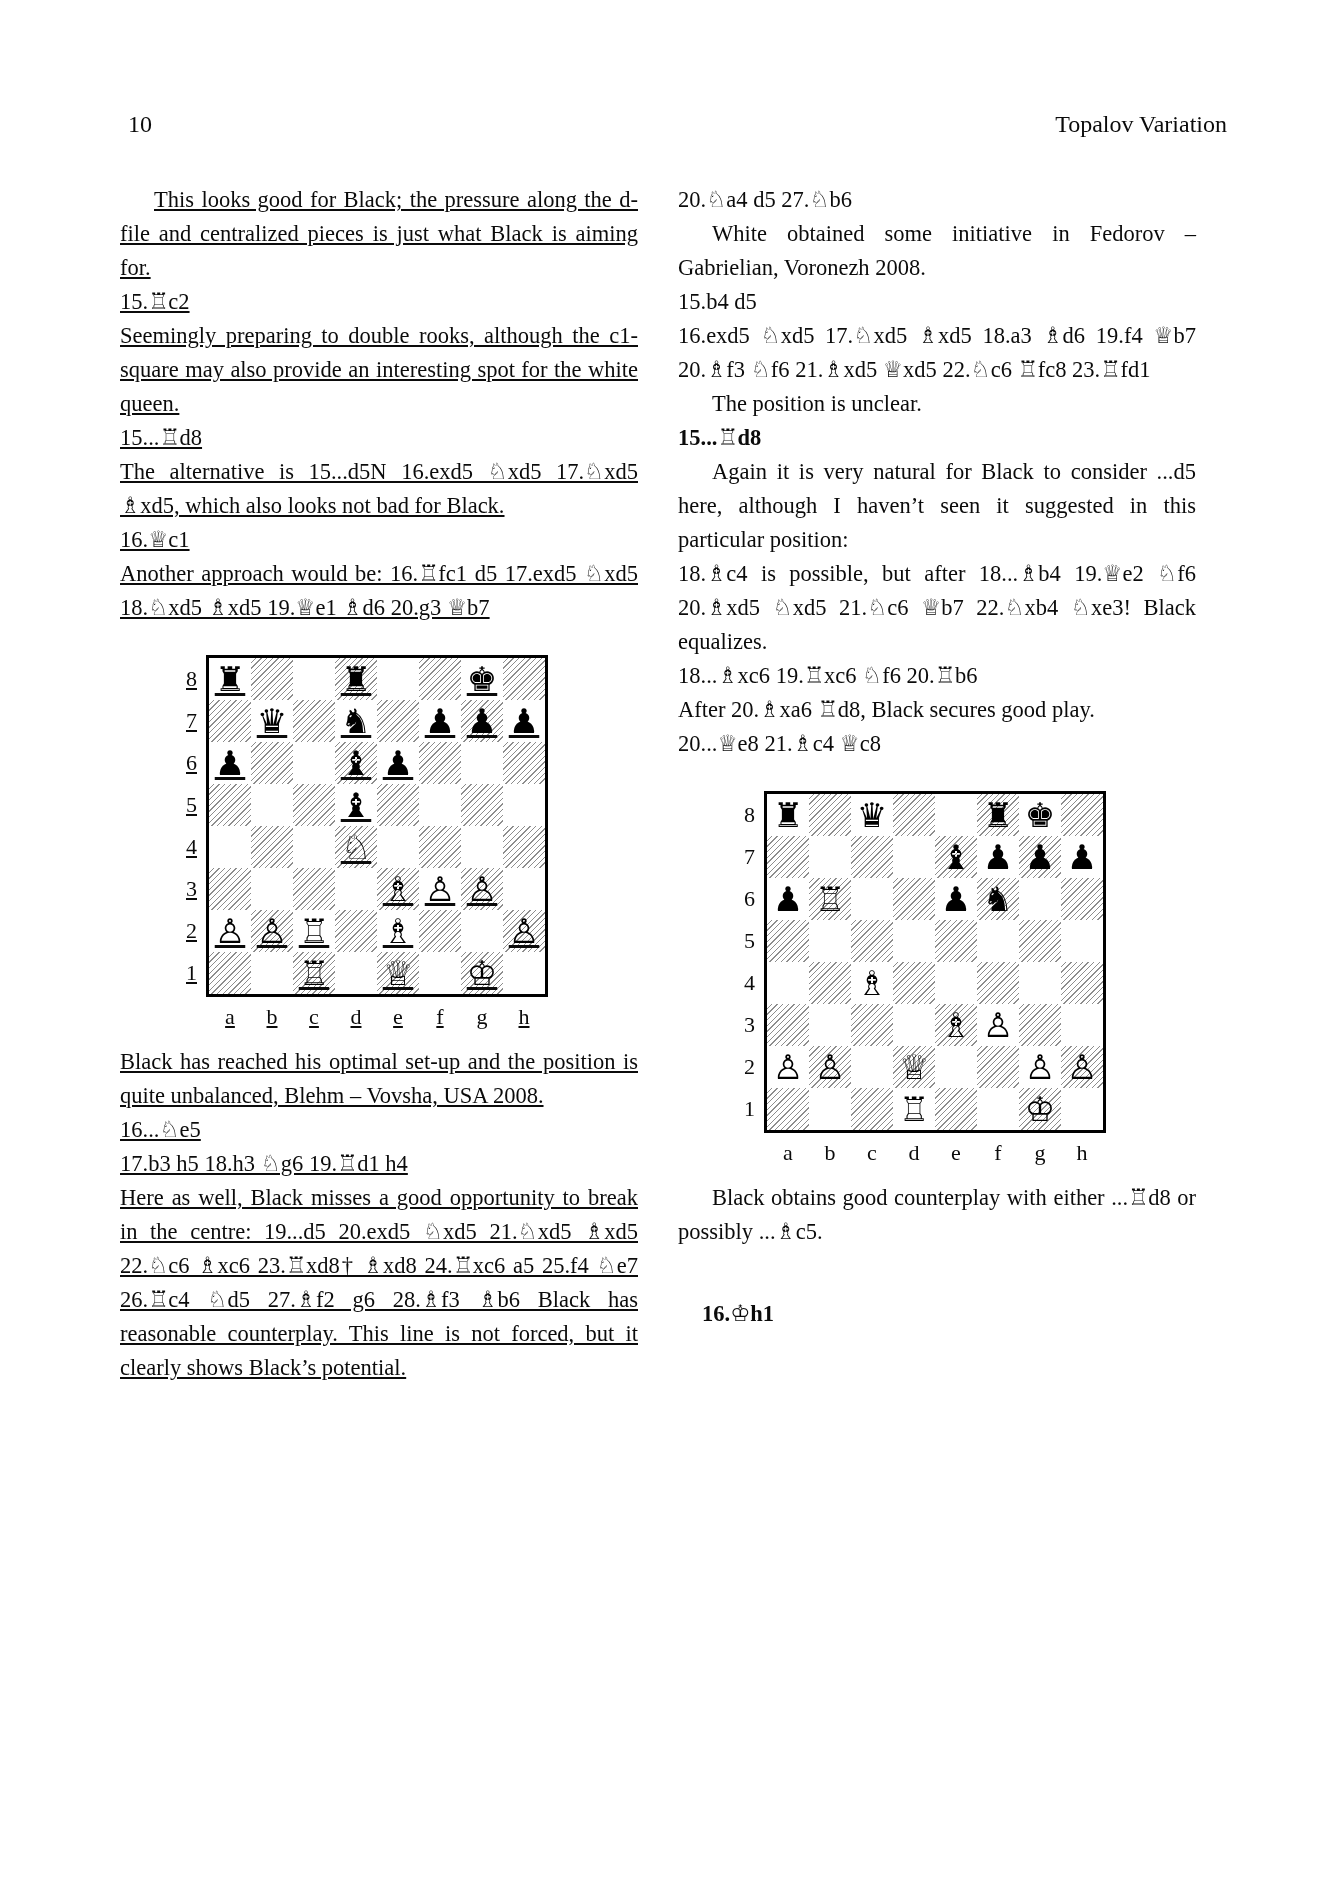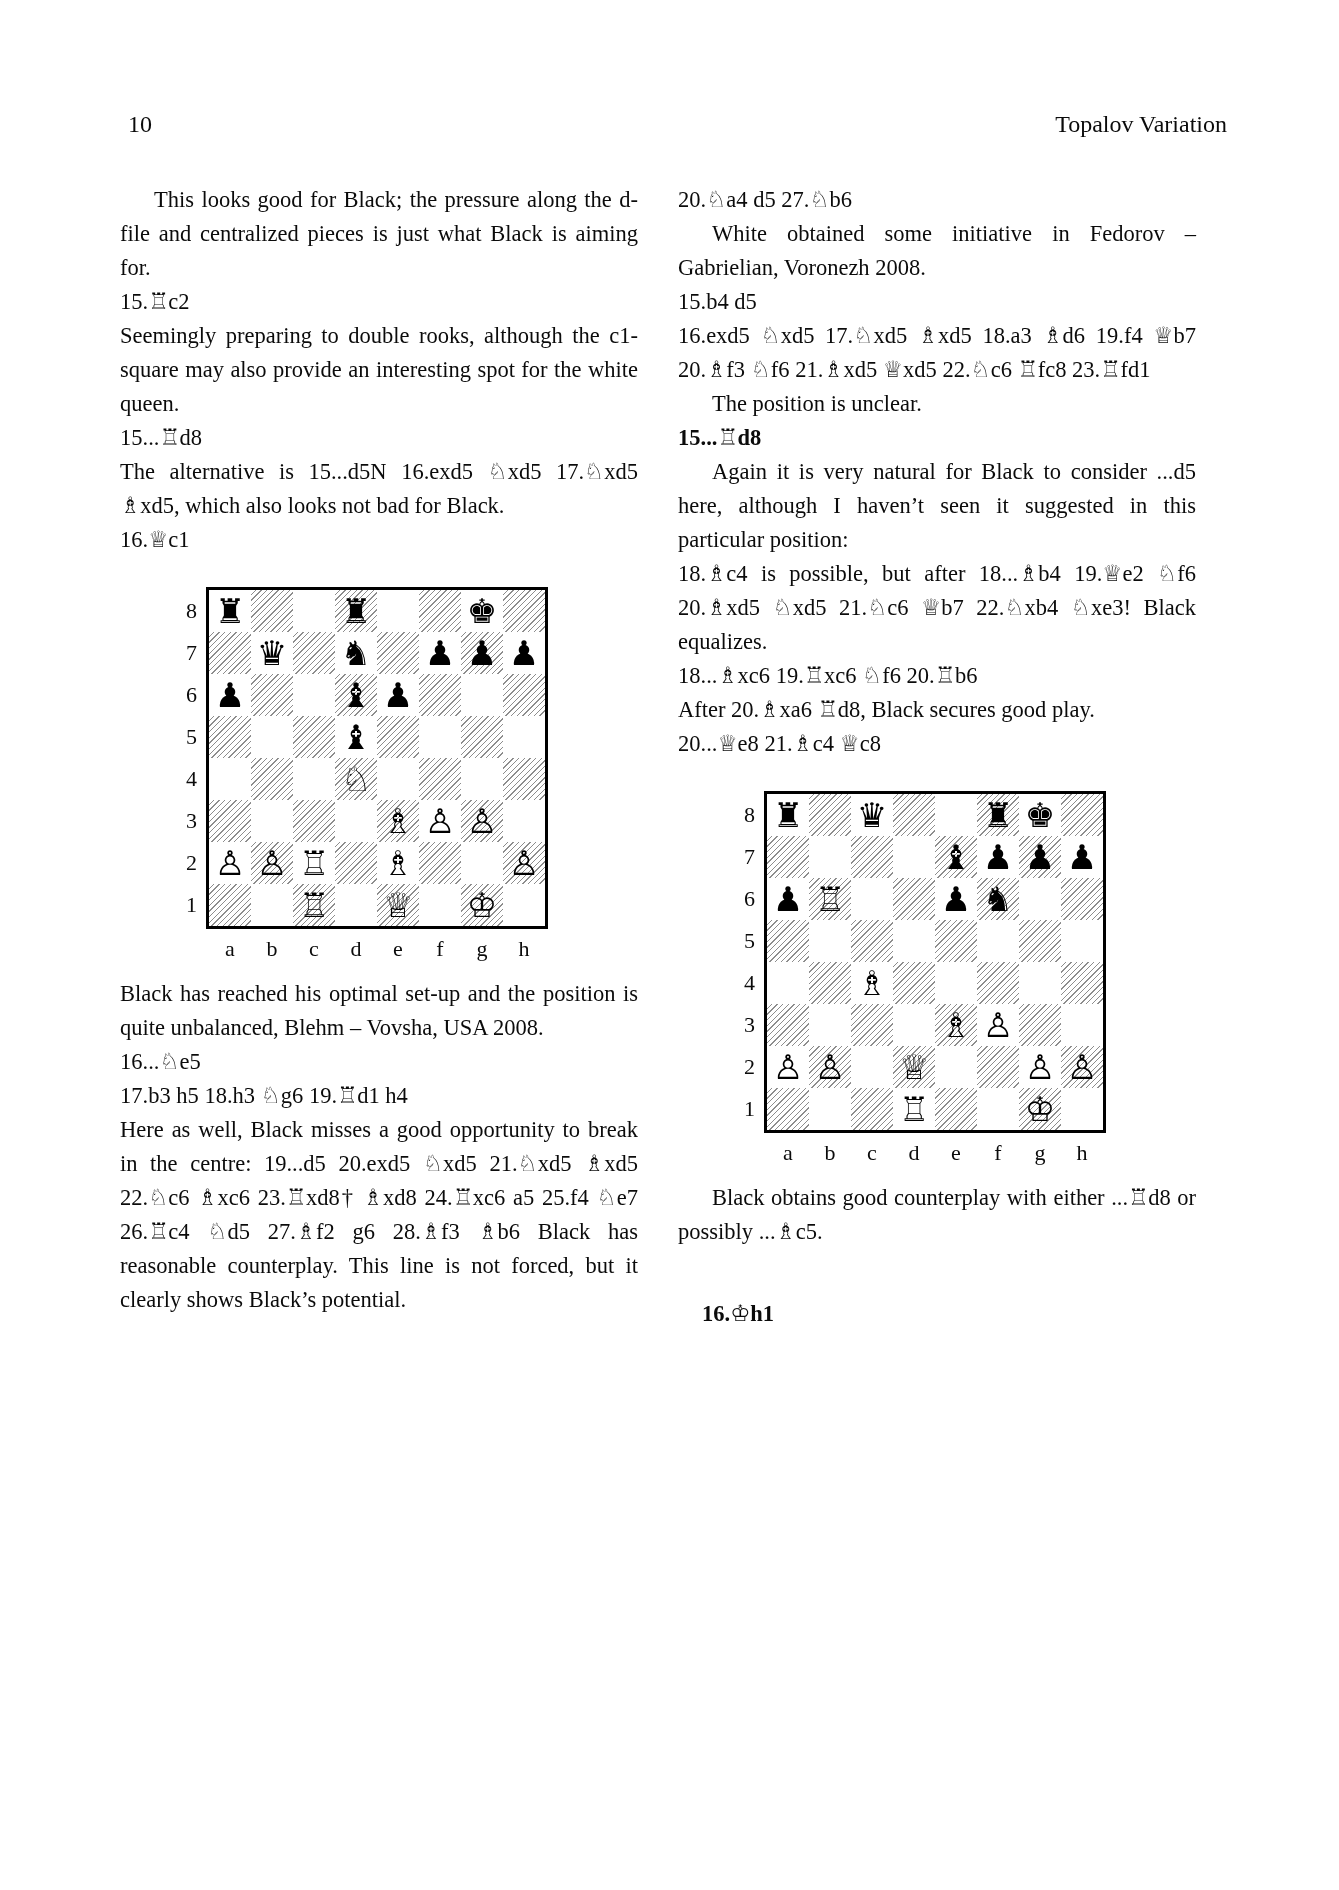--- a/index.html
+++ b/index.html
@@ -4,21 +4,21 @@
 <style>
   html,body{margin:0;padding:0;background:#ffffff;}
   .page{position:relative;width:1339px;height:1890px;background:#ffffff;
         font-family:"Liberation Serif","DejaVu Sans",serif;color:#0b0b0b;overflow:hidden;}
   .hdr{position:absolute;left:120px;top:106px;width:1099px;height:36px;
        font-size:24px;line-height:36px;margin-left:8px;}
   .pageno{position:absolute;left:0;top:0;}
   .title{display:block;text-align:right;}
   .col{position:absolute;top:183px;width:518px;font-size:22.5px;line-height:34px;
        text-align:justify;}
-  .col-left{left:120px;}
+  .col-left{left:120px;text-decoration:underline;}
   .col-right{left:678px;}
   .col p{margin:0;padding:0;}
   .b-para{text-indent:34px;}
   .b-note{margin-left:23px;}
   .b-move{}
   .b-movegap{margin-top:40px;}
   .b-head{margin-top:30px;font-weight:bold;}
   .b-head:last-child{margin-top:48px;margin-left:24px;}
   figure.diagram{margin:30px 0 14px 60px;padding:0;width:372px;}
   .board-row{display:flex;}
@@ -42,20 +42,21 @@
     <span class="pageno">10</span>
     <span class="title">Topalov Variation</span>
   </div>
   <section class="col col-left">
       <p class="b-para">This looks good for Black; the pressure along the d-file and centralized pieces is just what Black is aiming for.</p>
       <p class="b-movegap">15.♖c2</p>
       <p class="b-note">Seemingly preparing to double rooks, although the c1-square may also provide an interesting spot for the white queen.</p>
       <p class="b-move">15...♖d8</p>
       <p class="b-note">The alternative is 15...d5N 16.exd5 ♘xd5 17.♘xd5 ♗xd5, which also looks not bad for Black.</p>
       <p class="b-move">16.♕c1</p>
+      <p class="b-note">Another approach would be: 16.♖fc1 d5 17.exd5 ♘xd5 18.♘xd5 ♗xd5 19.♕e1 ♗d6 20.g3 ♕b7</p>
       <figure class="diagram">
         <div class="board-row">
           <div class="ranks">
             <span>8</span>
             <span>7</span>
             <span>6</span>
             <span>5</span>
             <span>4</span>
             <span>3</span>
             <span>2</span>

